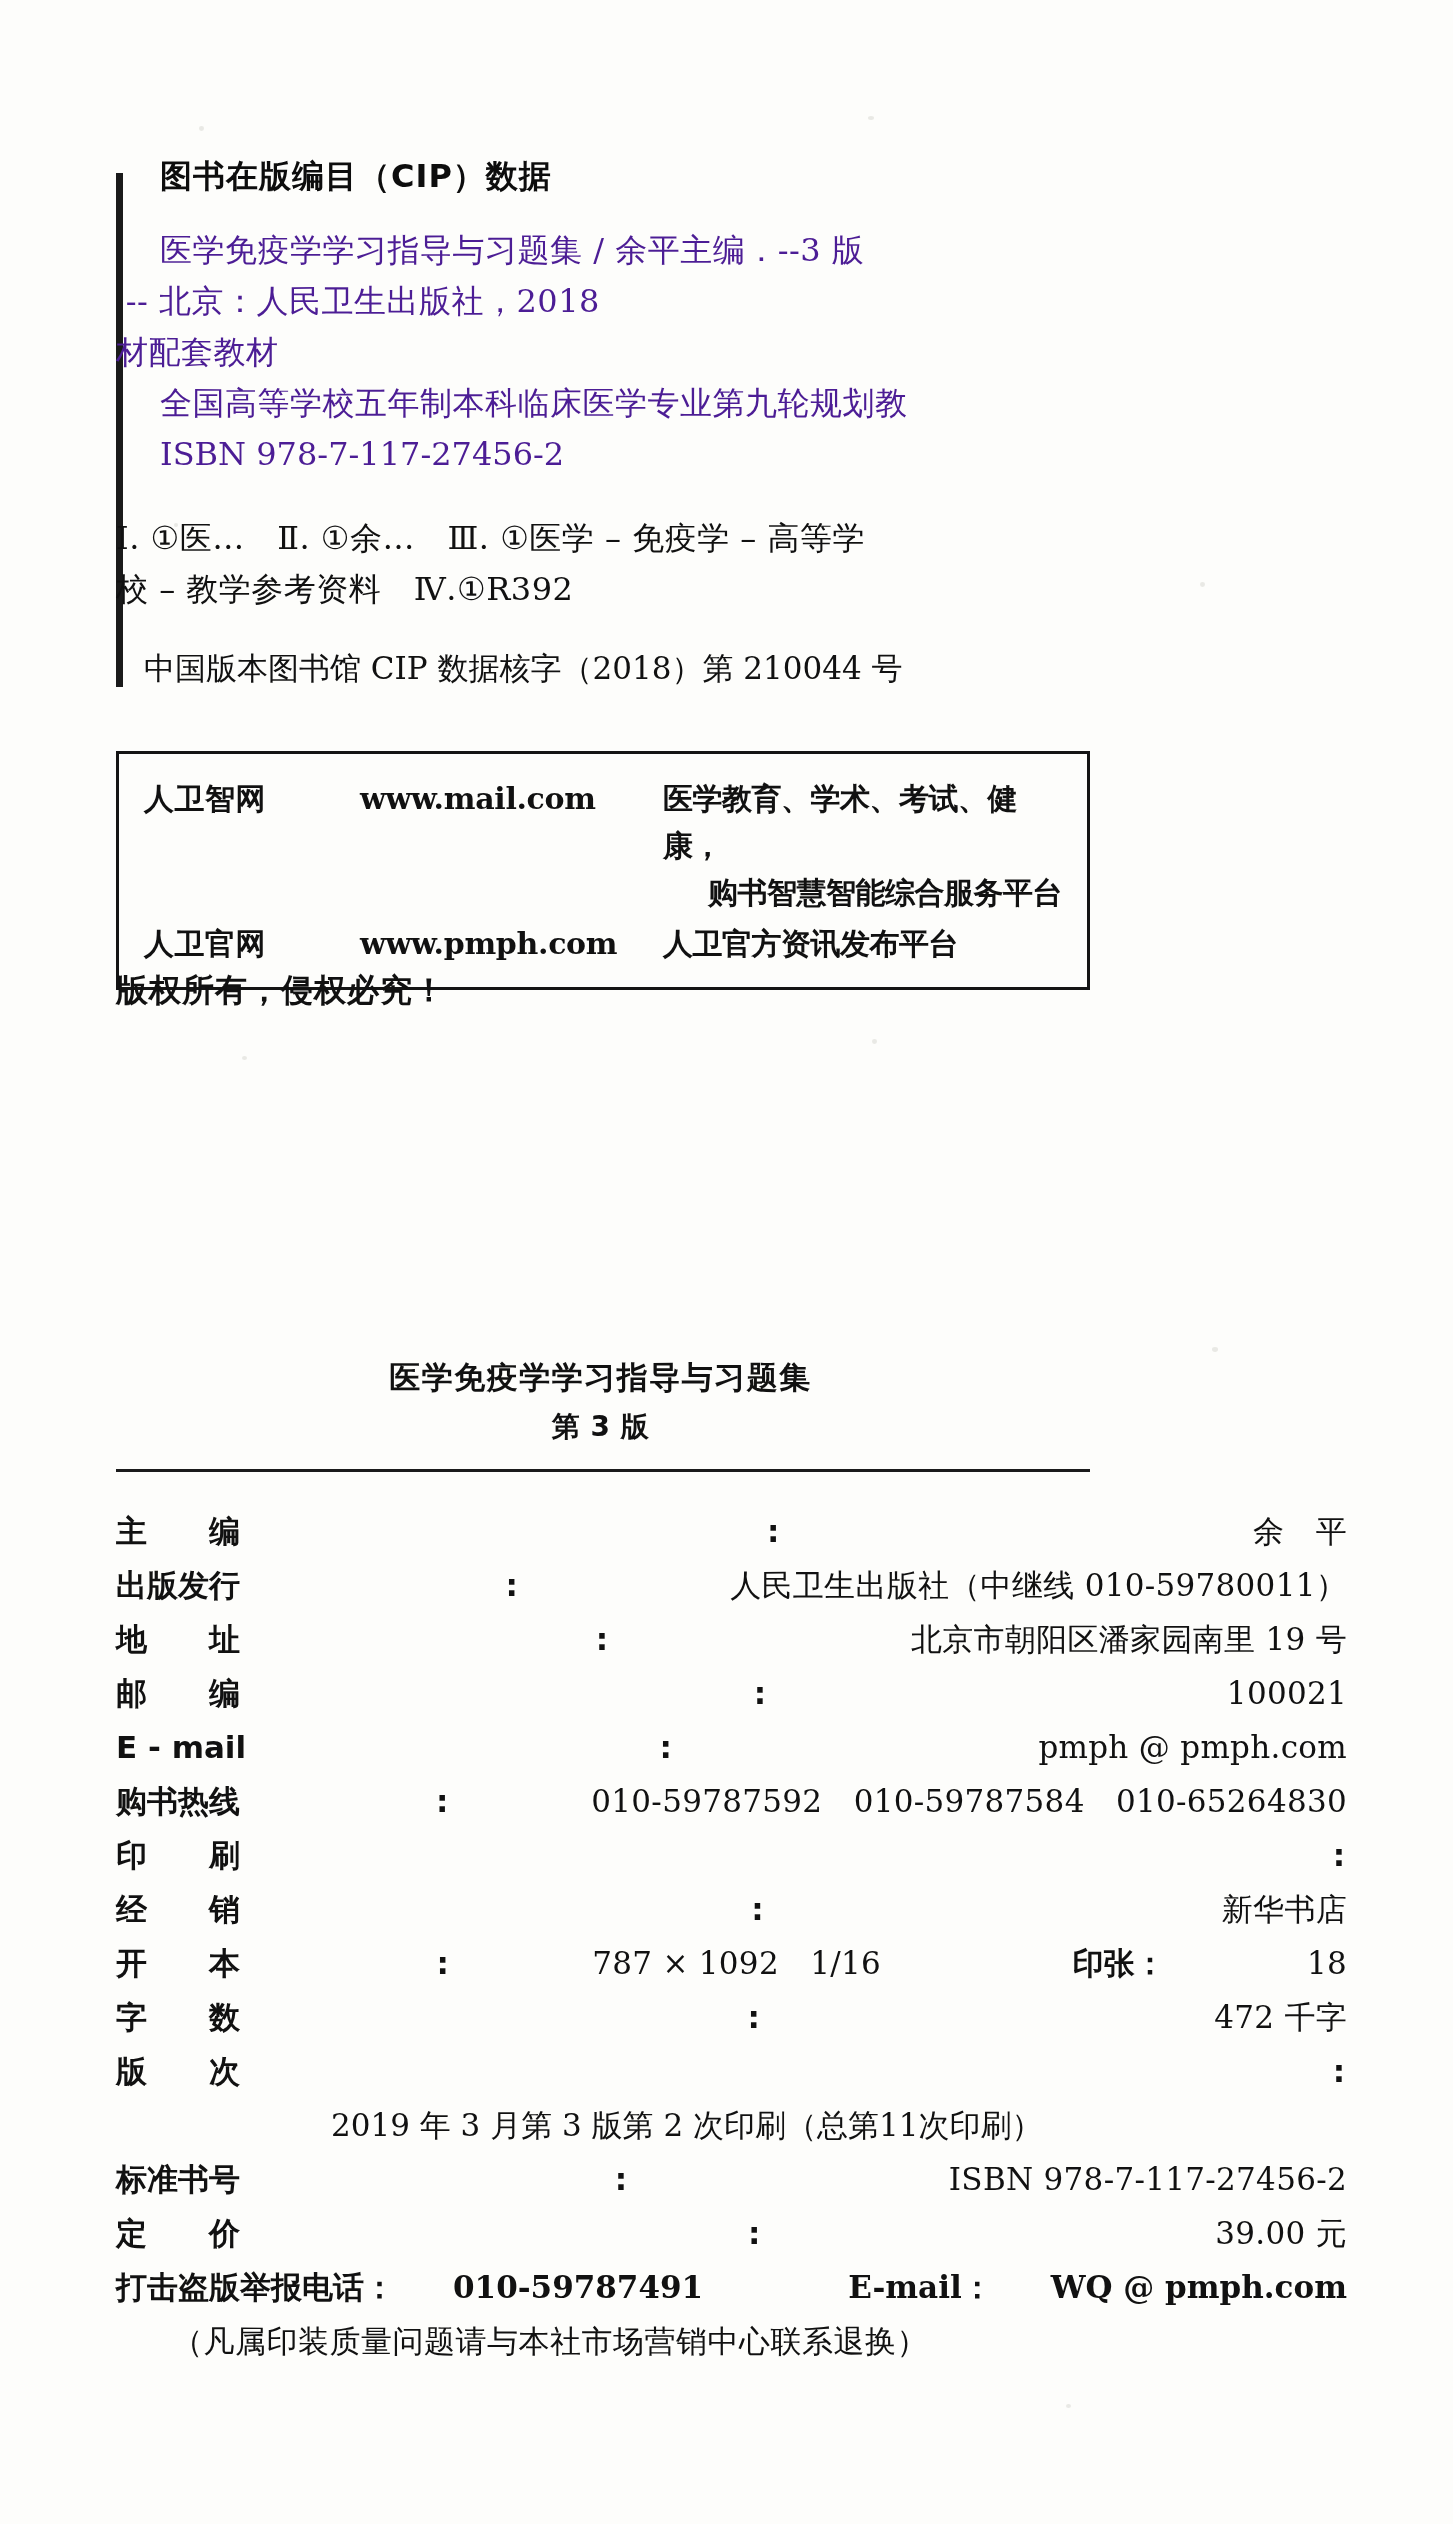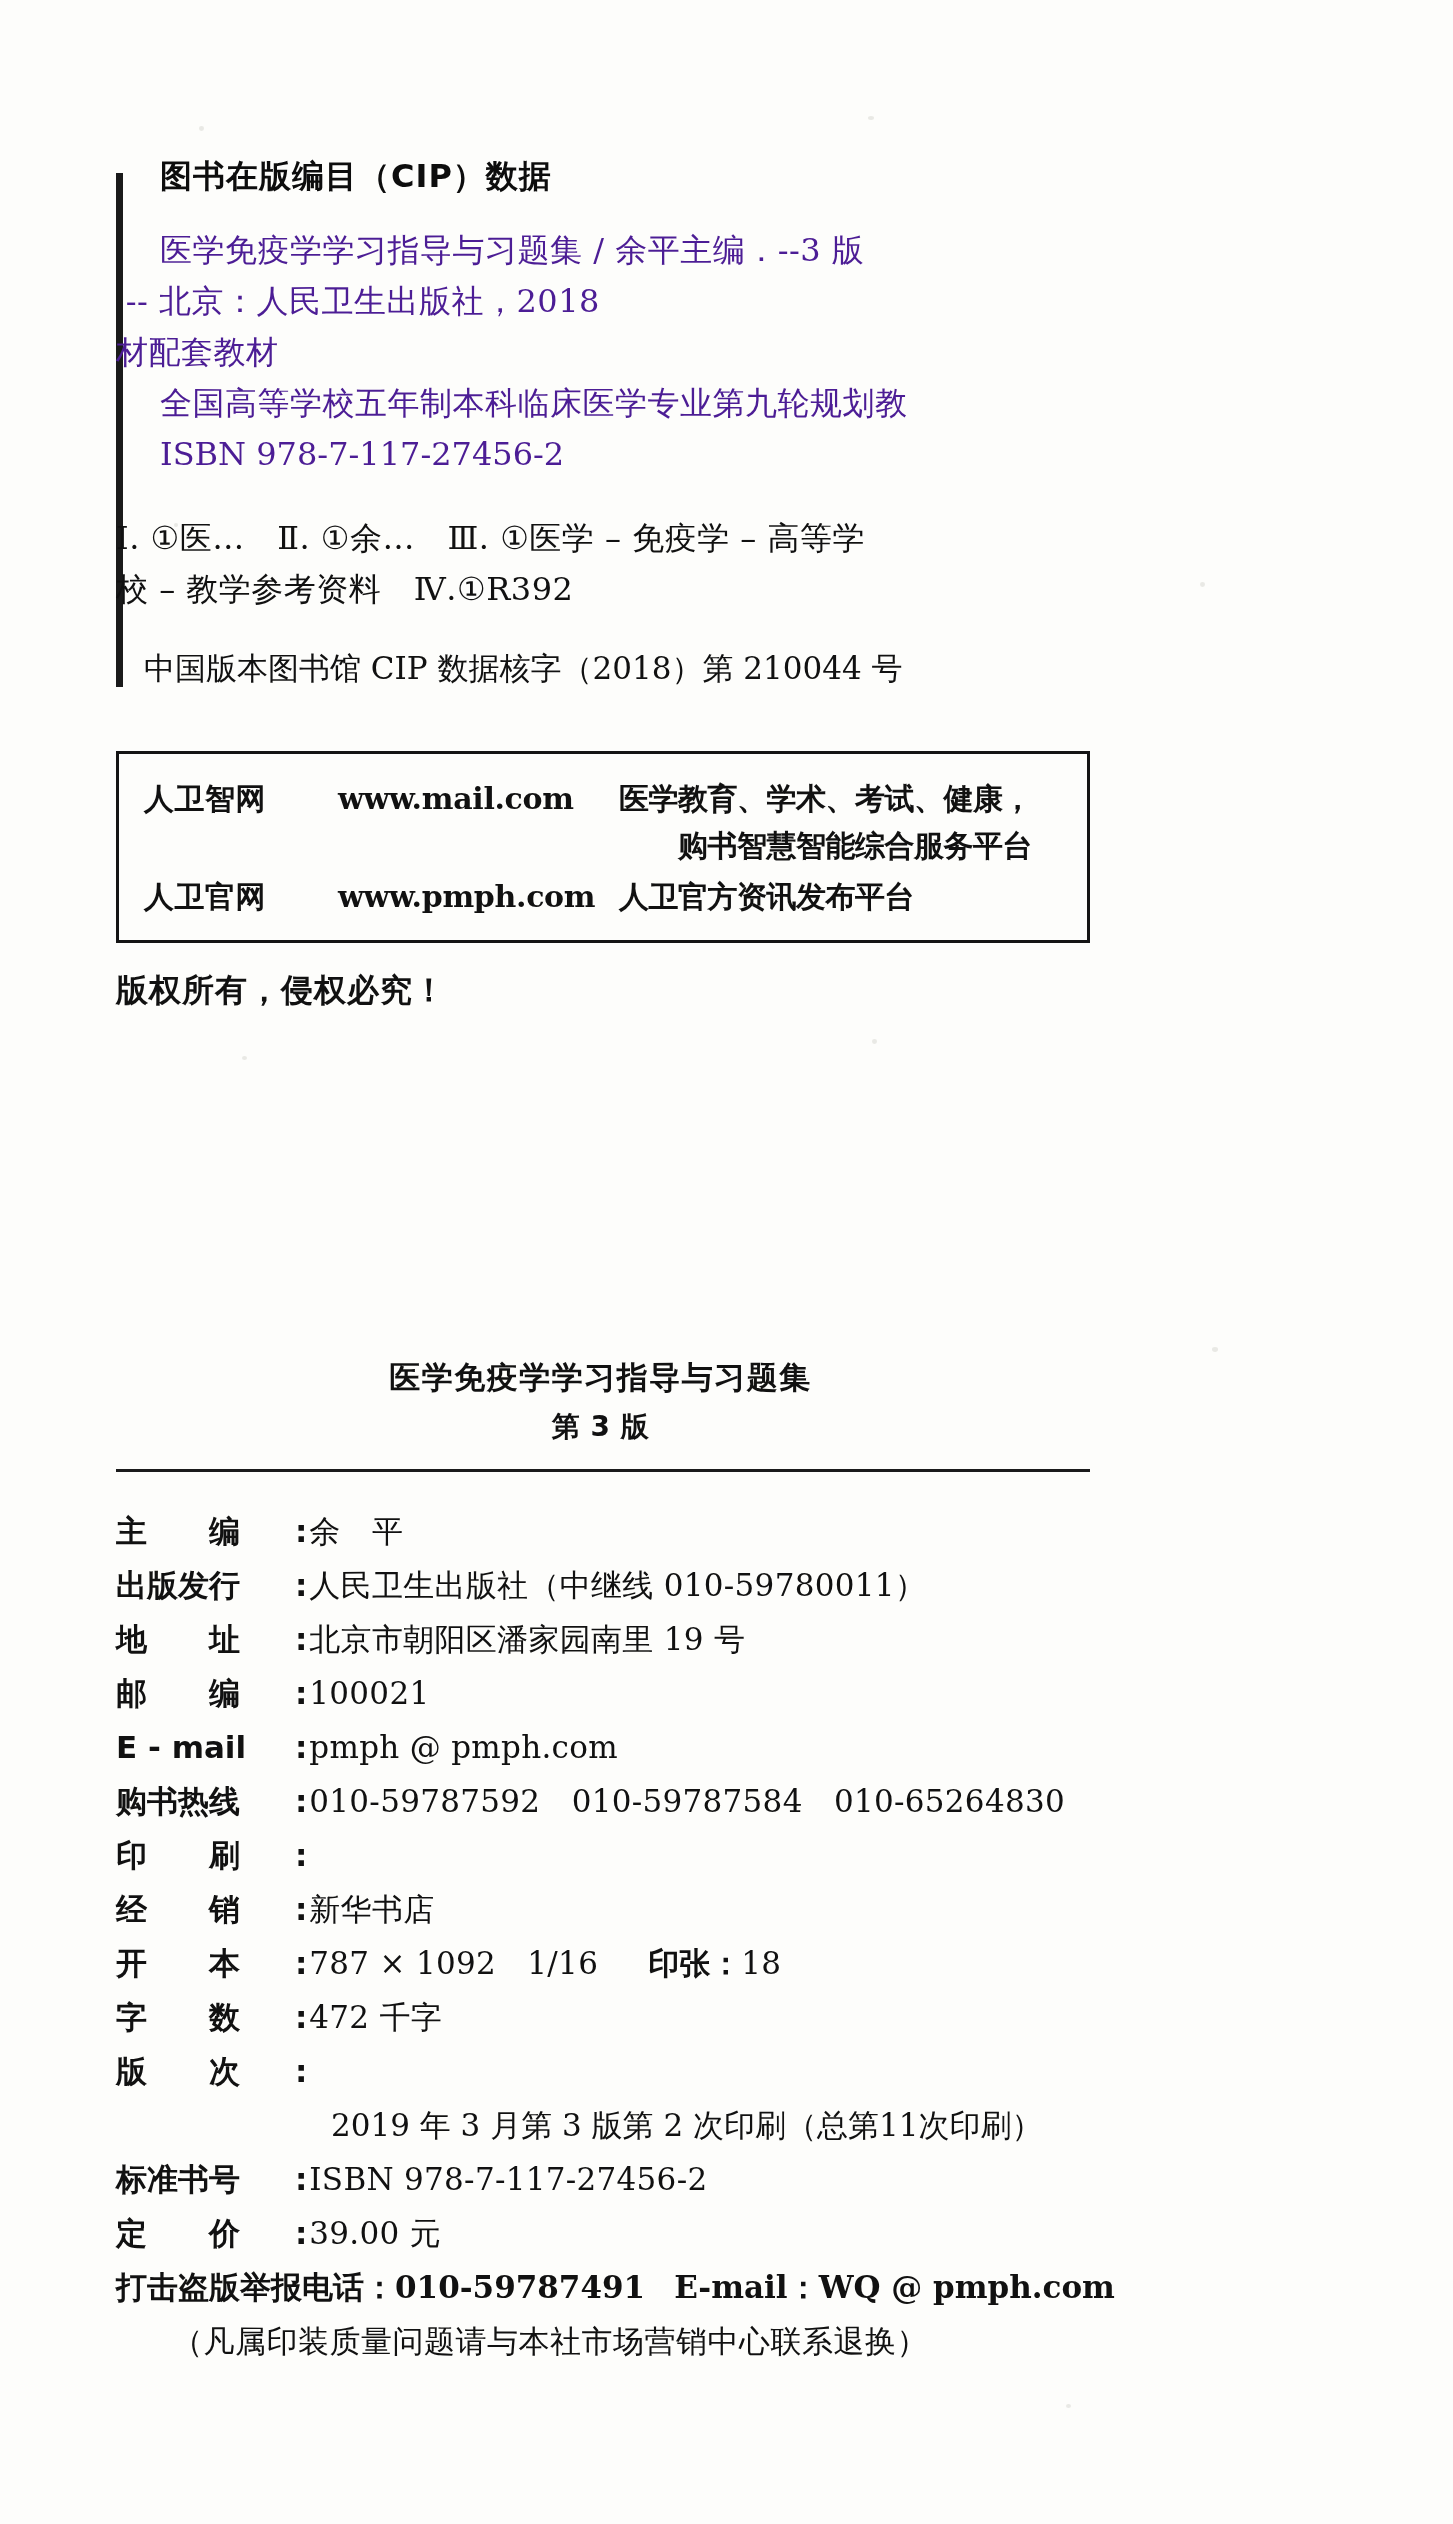--- a/index.html
+++ b/index.html
@@ -104,20 +104,21 @@
     width: 974px;
     border: 3.9px solid #141414;
     box-sizing: border-box;
     padding: 21.3px 25px 19.4px 25px;
     font-family: "DejaVu Sans", "Liberation Sans", sans-serif;
   }
   .web-row {
     display: flex;
     align-items: flex-start;
     line-height: 47px;
+    gap: 22px;
   }
   .web-row + .web-row { margin-top: 3.9px; }
   .web-label {
     font-weight: 700;
     font-size: 30px;
     width: 194px;
     flex: 0 0 194px;
     letter-spacing: 0.5px;
   }
   .web-url {
@@ -179,20 +180,21 @@
     left: 0px;
     top: 1504px;
     width: 1231px;
     font-size: 31px;
     line-height: 54px;
   }
   .im-row {
     display: flex;
     align-items: baseline;
     white-space: nowrap;
+    justify-content: space-between;
   }
   .im-label {
     font-family: "DejaVu Sans", "Liberation Sans", sans-serif;
     font-weight: 700;
     flex: 0 0 179px;
     width: 179px;
     display: flex;
     justify-content: space-between;
     letter-spacing: 0;
   }

